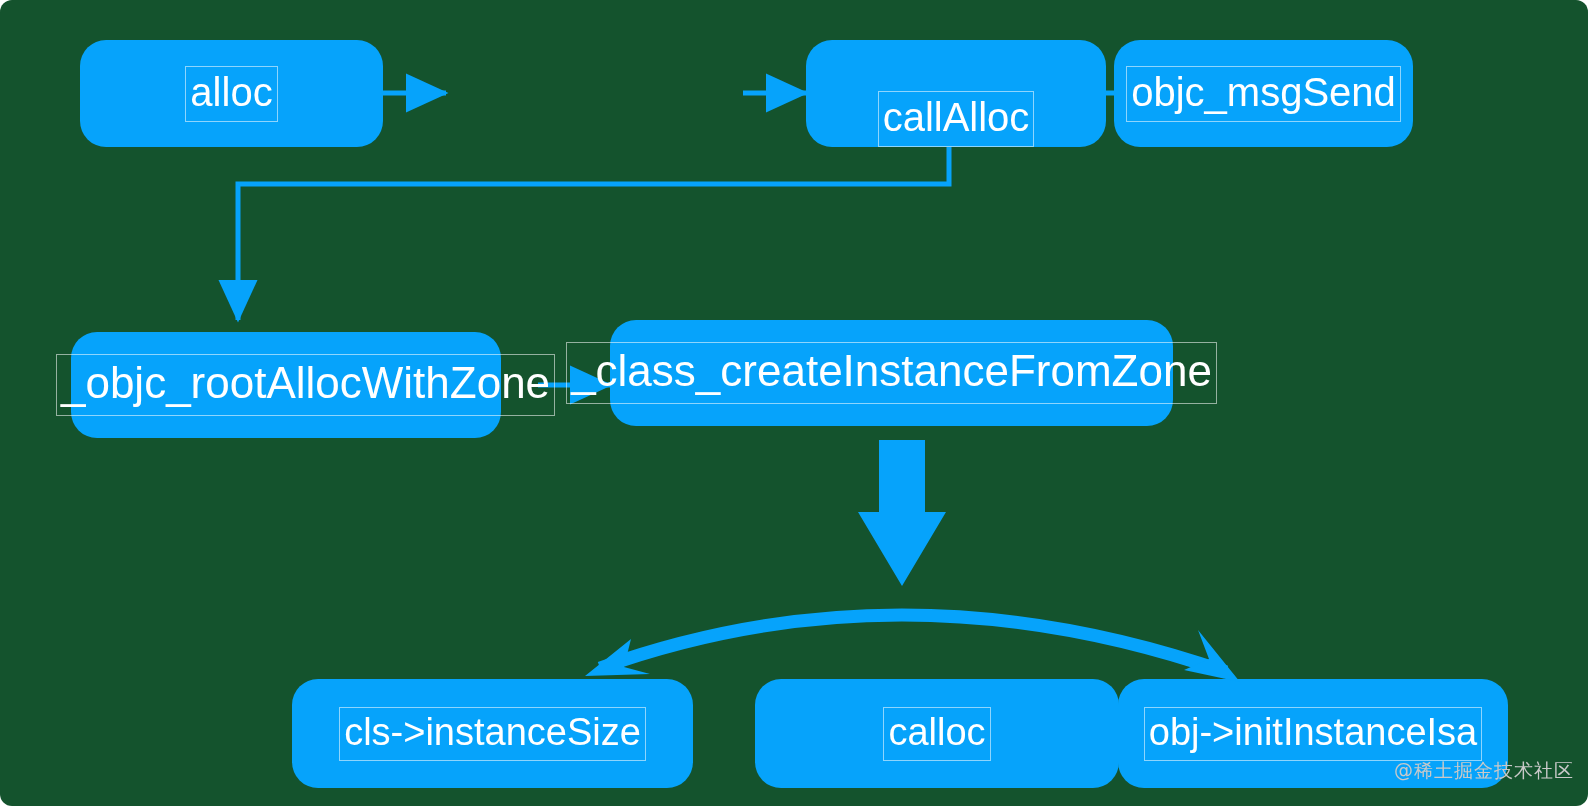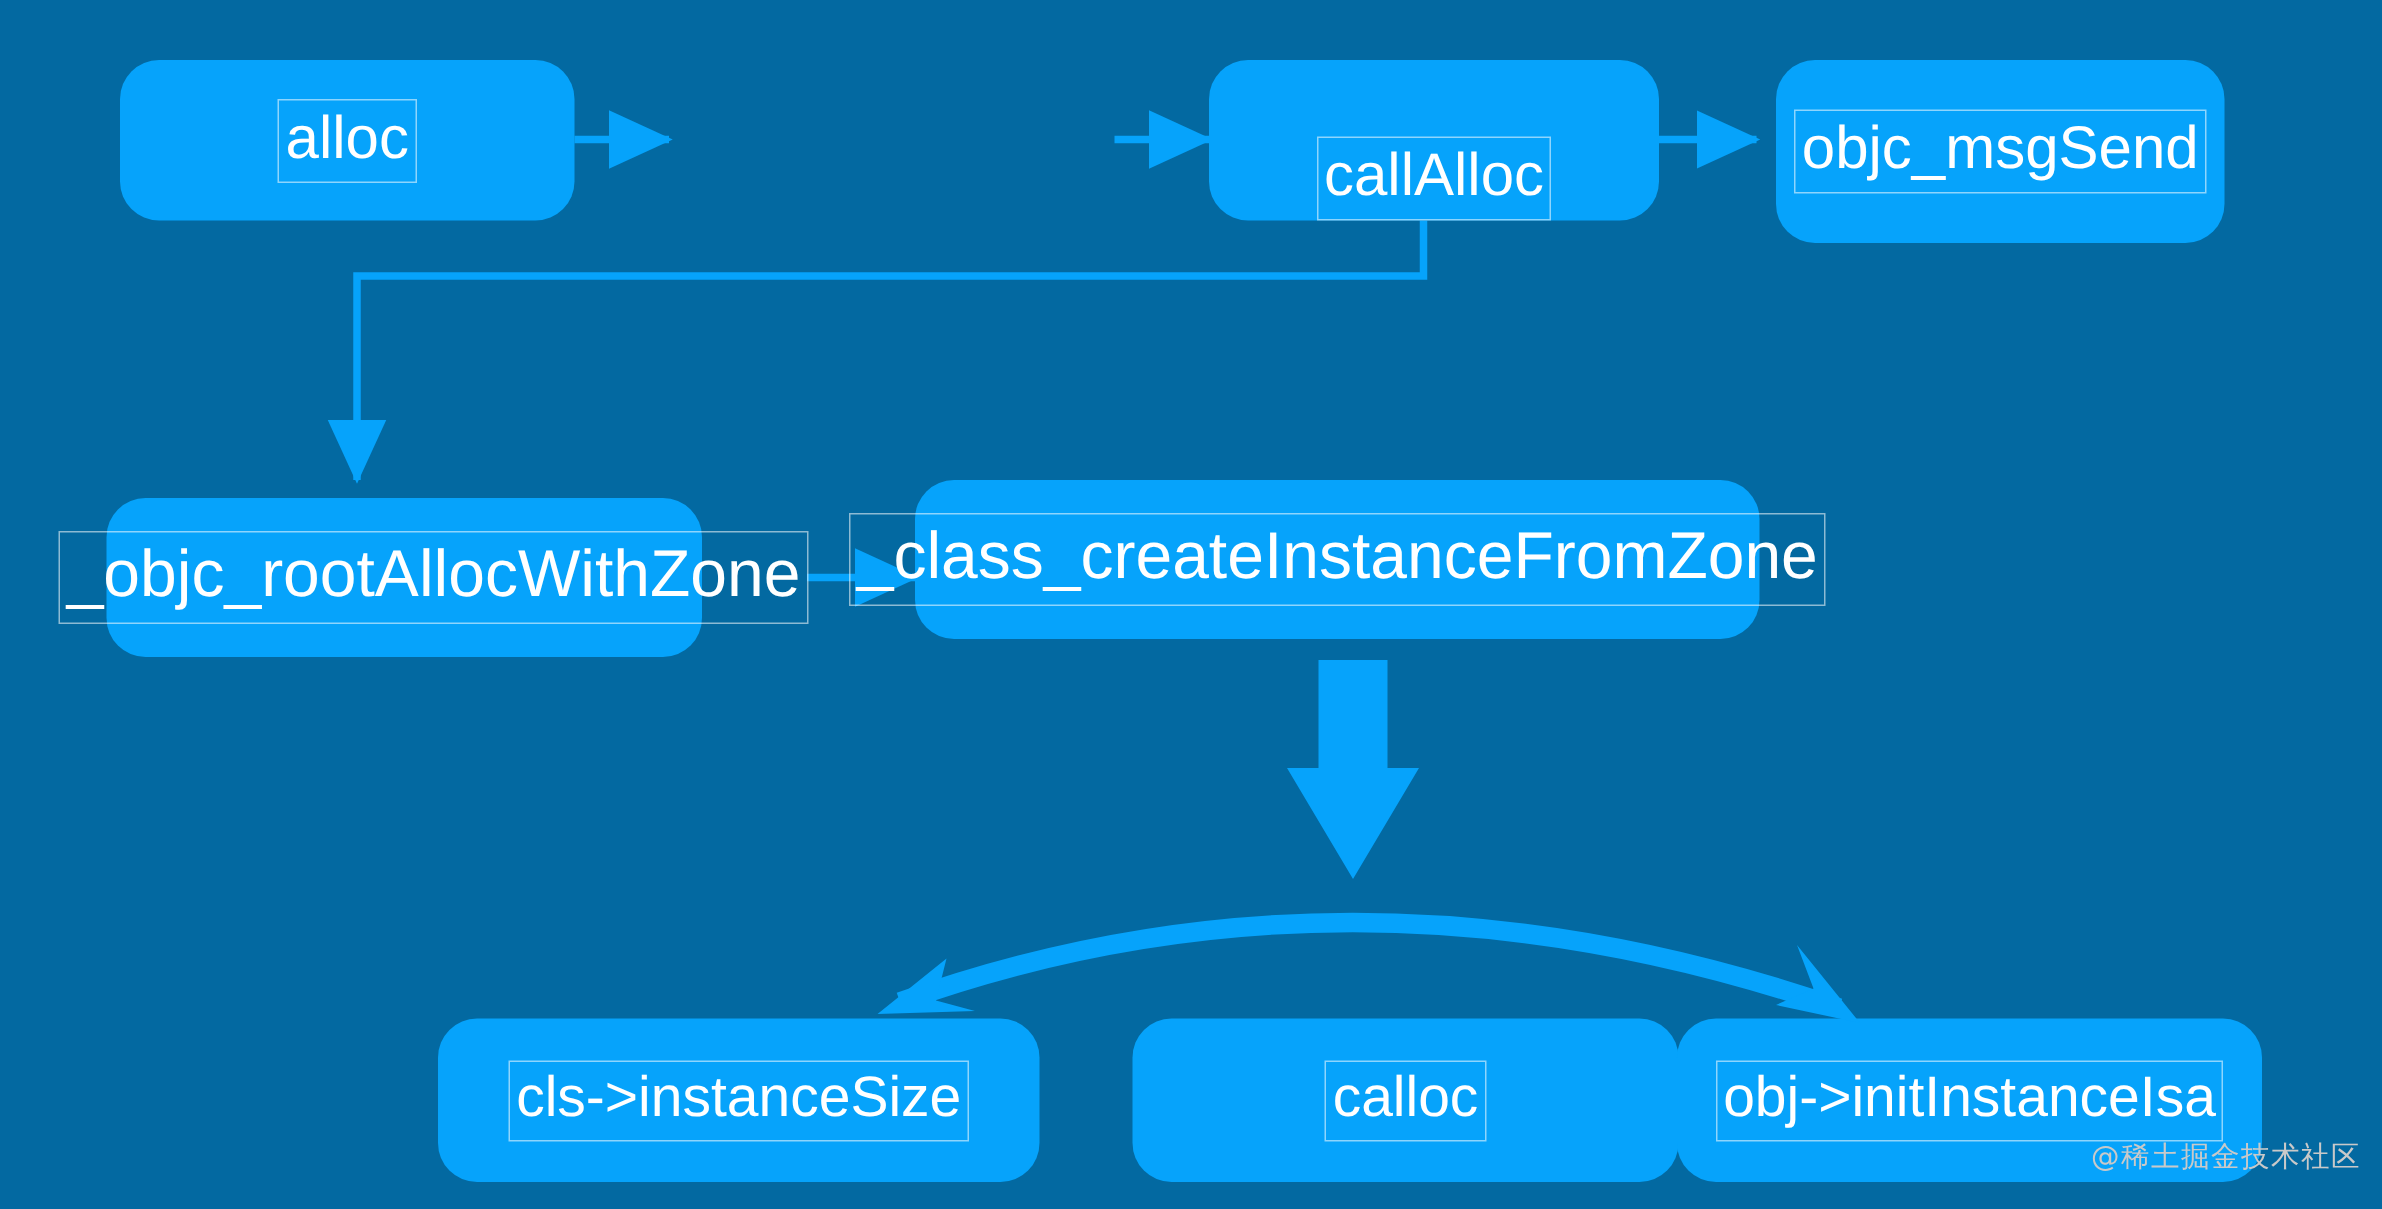--- a/index.html
+++ b/index.html
@@ -8,22 +8,23 @@
     padding: 0;
     background: #ffffff;
   }
   body {
     font-family: "Liberation Sans", sans-serif;
   }
   #canvas {
     position: relative;
     width: 1588px;
     height: 806px;
-    background: #0369a1;
+    background: #14532d;
     overflow: hidden;
+    border-radius: 12px;
   }
   
   .node {
     position: absolute;
     background: #06A3FB;
     border-radius: 26px;
     display: flex;
     align-items: center;
     justify-content: center;
     box-sizing: border-box;
@@ -94,25 +95,25 @@
 
   <div class="node" style="left:80px; top:40px; width:303px; height:107px;">
     <span class="label fs-row1">alloc</span>
   </div>
 
 
   <div class="node" style="left:806px; top:40px; width:300px; height:107px;align-items:flex-end;">
     <span class="label fs-row1">callAlloc</span>
   </div>
 
-  <div class="node" style="left:1184px; top:40px; width:299px; height:122px;">
+  <div class="node" style="left:1114px; top:40px; width:299px; height:107px;">
     <span class="label fs-row1">objc_msgSend</span>
   </div>
 
-  <div class="node" style="left:71px; top:332px; width:397px; height:106px;padding-left:39px;">
+  <div class="node" style="left:71px; top:332px; width:430px; height:106px;padding-left:39px;">
     <span class="label fs-row2">_objc_rootAllocWithZone</span>
   </div>
 
   <div class="node" style="left:610px; top:320px; width:563px; height:106px;">
     <span class="label fs-row2">_class_createInstanceFromZone</span>
   </div>
 
   <div class="node" style="left:292px; top:679px; width:401px; height:109px;">
     <span class="label fs-row3">cls-&gt;instanceSize</span>
   </div>

